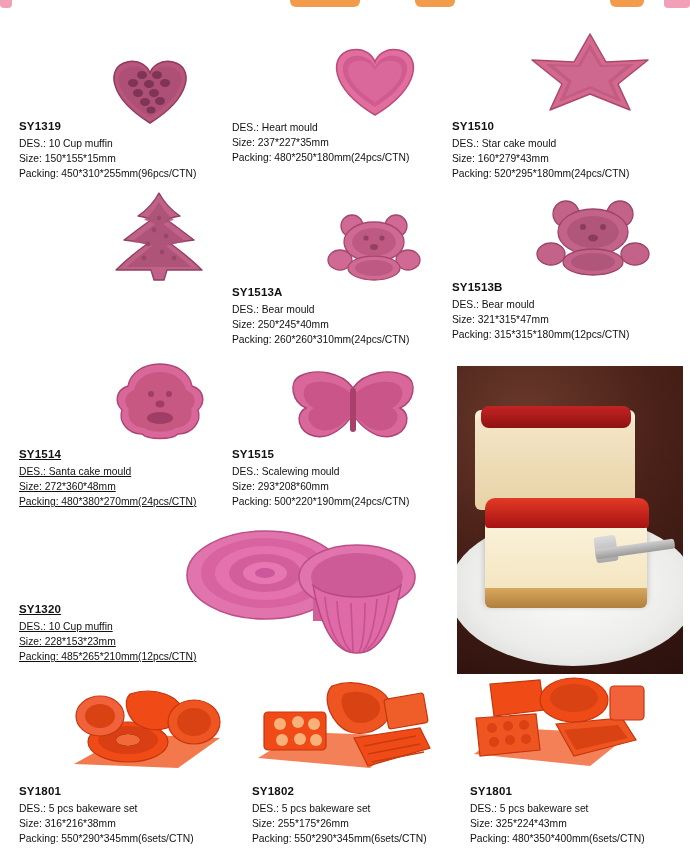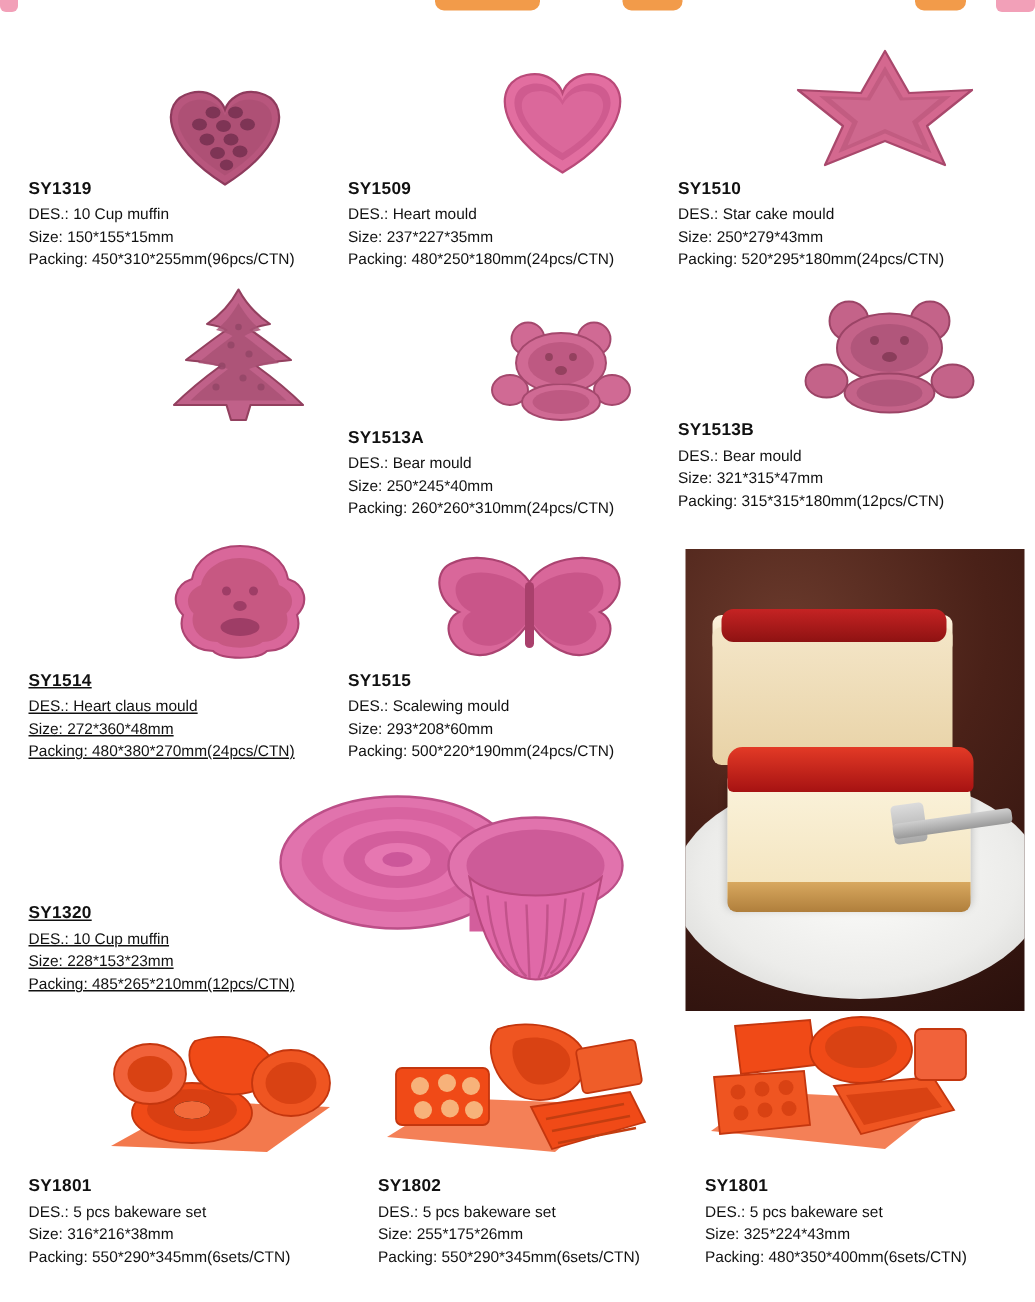--- a/index.html
+++ b/index.html
@@ -120,38 +120,37 @@
 
   <div class="art" style="left:320px;top:45px;width:110px;height:72px;">
     <svg width="110" height="72" viewBox="0 0 110 72">
       <path d="M55 70 C 10 44, 8 10, 31 5 C 45 2, 53 11, 55 17 C 57 11, 65 2, 79 5 C 102 10, 100 44, 55 70 Z" fill="#e26ea0" stroke="#b94a79" stroke-width="1.5"></path>
       <path d="M55 62 C 18 40, 16 14, 34 11 C 46 9, 53 17, 55 22 C 57 17, 64 9, 76 11 C 94 14, 92 40, 55 62 Z" fill="#cf5b8f"></path>
       <path d="M55 57 C 24 38, 22 18, 37 16 C 47 14, 53 21, 55 25 C 57 21, 63 14, 73 16 C 88 18, 86 38, 55 57 Z" fill="#dd6b9d" opacity=".8"></path>
     </svg>
   </div>
 
   <div class="item" style="left:232px;top:120px;width:220px;">
-    <div class="code">SY1509</div>
     <div class="line">DES.: Heart mould</div>
     <div class="line">Size: 237*227*35mm</div>
     <div class="line">Packing: 480*250*180mm(24pcs/CTN)</div>
   </div>
 
   <div class="art" style="left:526px;top:30px;width:128px;height:82px;">
     <svg width="128" height="82" viewBox="0 0 128 82">
       <path d="M64 4 L80 32 L122 30 L92 54 L104 80 L64 64 L24 80 L36 54 L6 30 L48 32 Z" fill="#d4688f" stroke="#a9486c" stroke-width="1.5" stroke-linejoin="round"></path>
       <path d="M64 14 L76 35 L108 34 L86 52 L95 72 L64 59 L33 72 L42 52 L20 34 L52 35 Z" fill="#c25c81"></path>
       <path d="M64 20 L74 37 L100 36 L82 51 L89 67 L64 56 L39 67 L46 51 L28 36 L54 37 Z" fill="#d06a91" opacity=".85"></path>
     </svg>
   </div>
 
   <div class="item" style="left:452px;top:120px;width:230px;">
     <div class="code">SY1510</div>
     <div class="line">DES.: Star cake mould</div>
-    <div class="line">Size: 250*279*43mm</div>
+    <div class="line">Size: 160*279*43mm</div>
     <div class="line">Packing: 520*295*180mm(24pcs/CTN)</div>
   </div>
 
   <div class="art" style="left:104px;top:190px;width:110px;height:92px;">
     <svg width="110" height="92" viewBox="0 0 110 92">
       <path d="M55 3 C 62 16, 70 22, 76 26 C 70 27, 66 28, 63 30 C 72 36, 82 44, 90 50
                C 80 51, 72 52, 67 54 C 78 62, 90 72, 98 80 L 63 80 L 60 90 L 50 90 L 47 80
                L 12 80 C 20 72, 32 62, 43 54 C 38 52, 30 51, 20 50 C 28 44, 38 36, 47 30
                C 44 28, 40 27, 34 26 C 40 22, 48 16, 55 3 Z" fill="#c06189" stroke="#93405f" stroke-width="1.4" stroke-linejoin="round"></path>
       <path d="M55 12 C 60 21, 66 27, 70 30 C 66 31, 62 32, 59 34 C 67 40, 76 47, 82 52
@@ -238,21 +237,21 @@
         <circle cx="43" cy="34" r="3"></circle>
           <circle cx="61" cy="34" r="3"></circle>
         <ellipse cx="52" cy="44" rx="4.5" ry="3.4"></ellipse>
         <ellipse cx="52" cy="58" rx="13" ry="6"></ellipse>
       </g>
     </svg>
   </div>
 
   <div class="item" style="left:19px;top:448px;width:220px;text-decoration:underline;">
     <div class="code">SY1514</div>
-    <div class="line">DES.: Heart claus mould</div>
+    <div class="line">DES.: Santa cake mould</div>
     <div class="line">Size: 272*360*48mm</div>
     <div class="line">Packing: 480*380*270mm(24pcs/CTN)</div>
   </div>
 
   <div class="art" style="left:290px;top:368px;width:126px;height:72px;">
     <svg width="126" height="72" viewBox="0 0 126 72">
       <path d="M63 20 C 52 4, 26 0, 10 8 C -2 14, 2 34, 16 40 C 4 46, 8 64, 24 68
                C 40 72, 56 58, 63 46 C 70 58, 86 72, 102 68 C 118 64, 122 46, 110 40
                C 124 34, 128 14, 116 8 C 100 0, 74 4, 63 20 Z" fill="#d9679a" stroke="#ab4371" stroke-width="1.4"></path>
       <path d="M63 28 C 54 16, 32 10, 19 16 C 10 21, 13 35, 24 40 C 14 45, 18 59, 31 62

